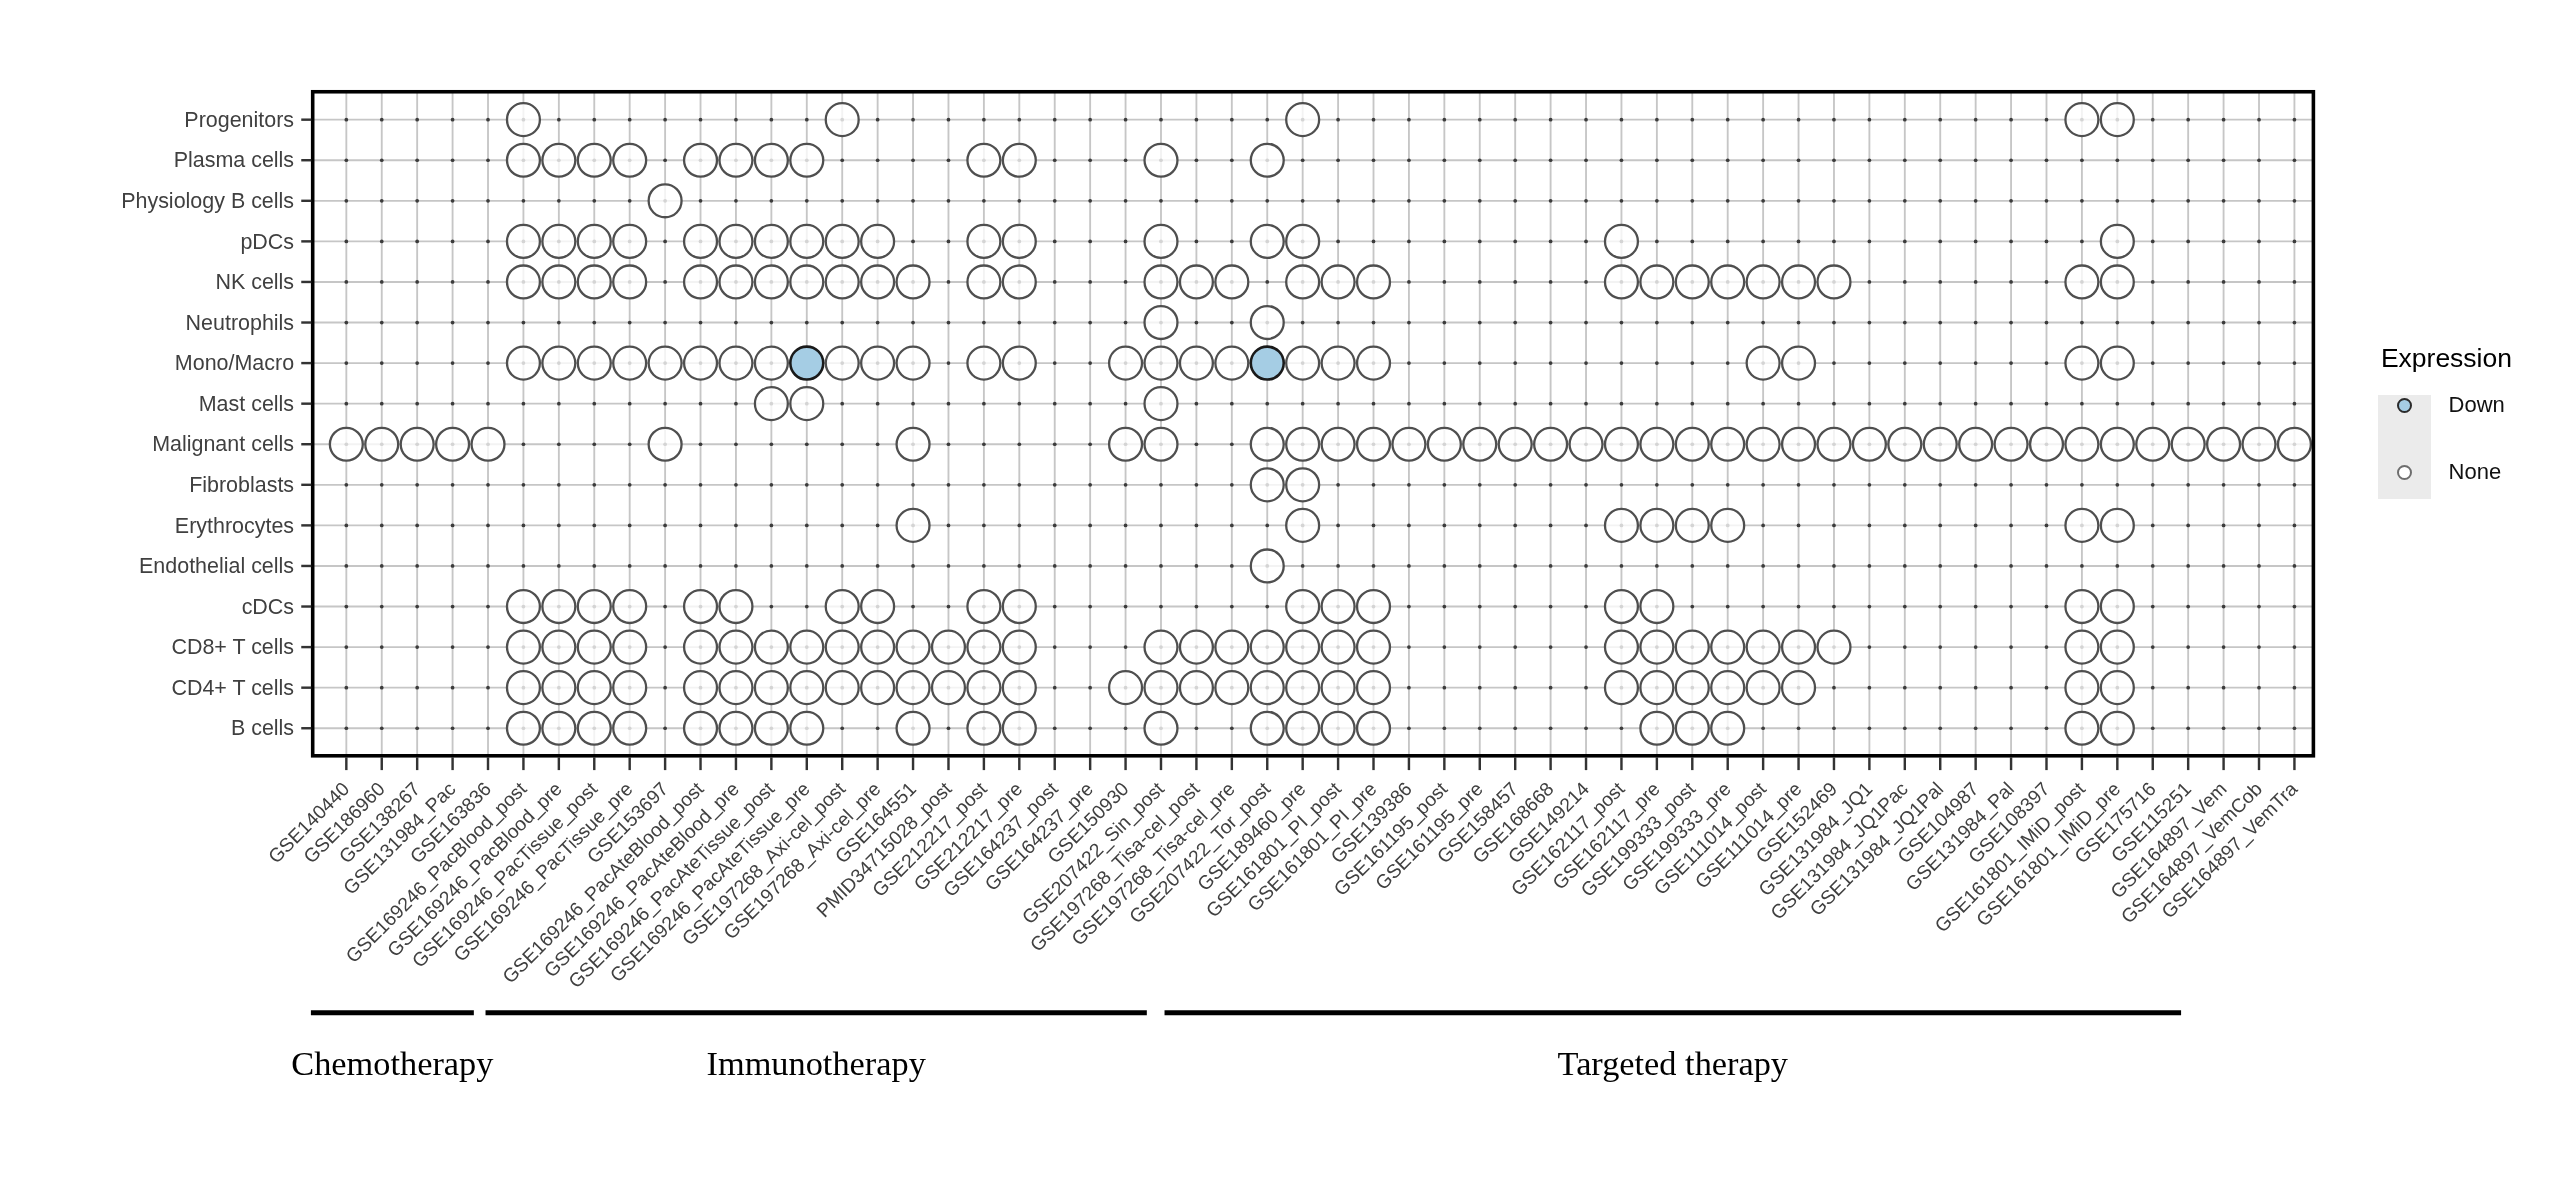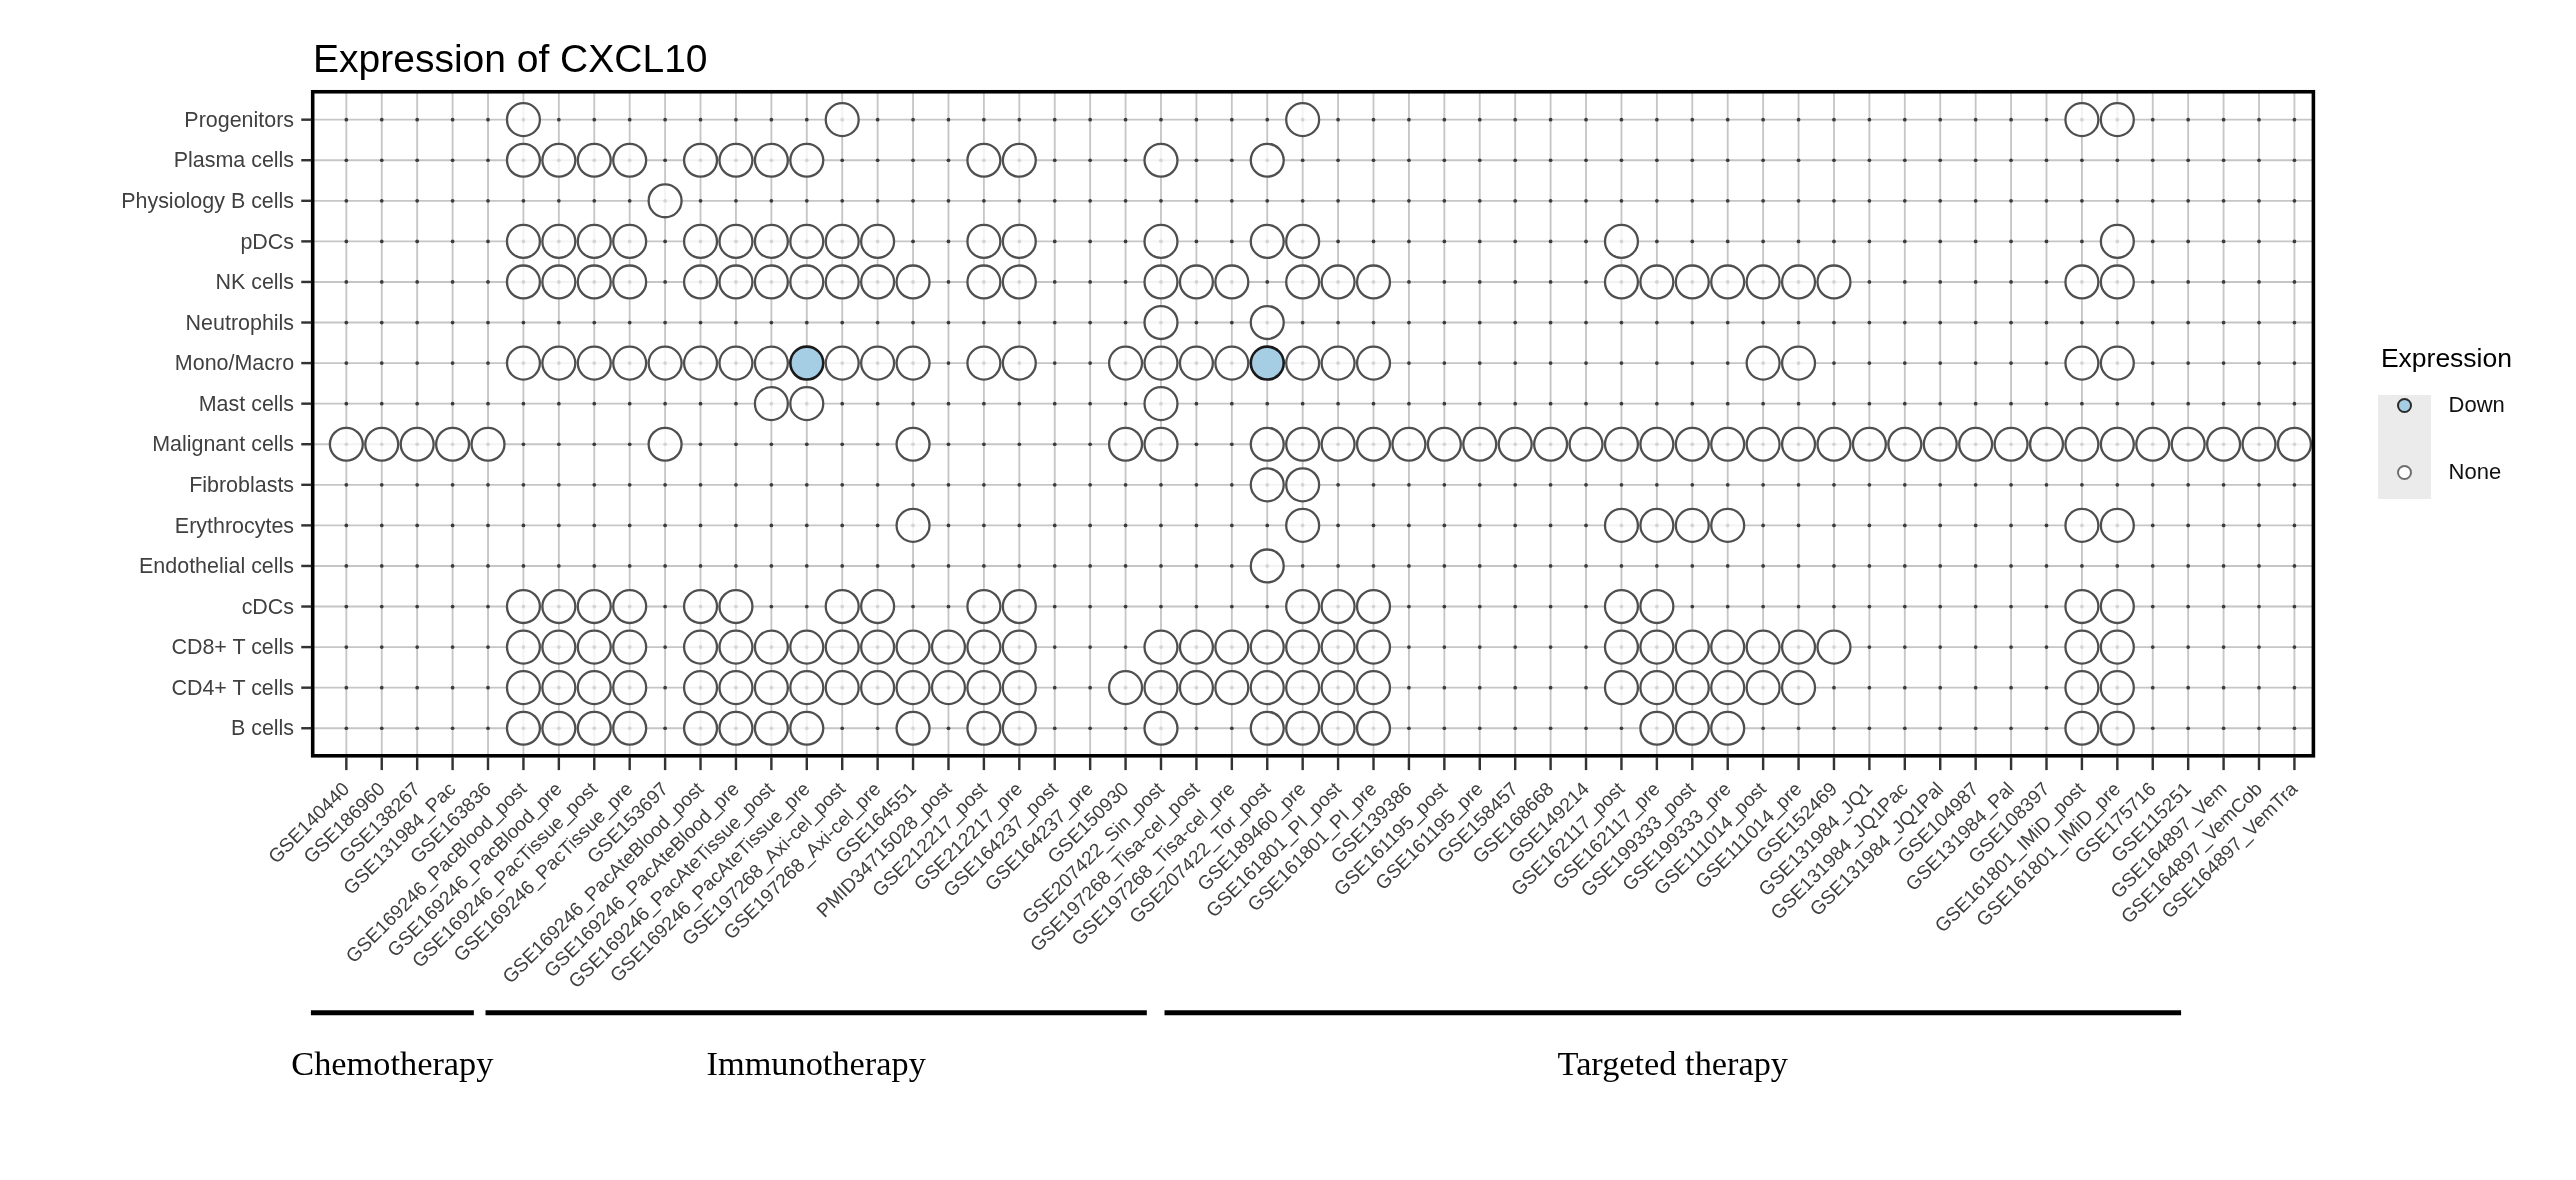--- a/index.html
+++ b/index.html
@@ -14,21 +14,20 @@
   #legend-keybox{position:absolute;left:0px;top:52px;width:53px;height:104px;background:#ebebeb;}
   .legend-item{position:absolute;left:0;height:29px;display:flex;align-items:center;}
   .legend-swatch{display:inline-block;width:15px;height:15px;border-radius:50%;
                  box-sizing:border-box;margin-left:18.6px;}
   .legend-label{font-size:22px;color:#111;margin-left:37px;}
 </style>
 </head>
 <body>
 
 <div id="canvas">
-  <div id="chart-title">Expression of CXCL10</div>
 
   <svg id="chart-svg" width="2576" height="1181" viewBox="0 0 3600 1650" xmlns="http://www.w3.org/2000/svg">
       <line x1="484" y1="128" x2="484" y2="1056" stroke="#c6c6c6" stroke-width="2.6"></line>
       <line x1="533.5" y1="128" x2="533.5" y2="1056" stroke="#c6c6c6" stroke-width="2.6"></line>
       <line x1="583" y1="128" x2="583" y2="1056" stroke="#c6c6c6" stroke-width="2.6"></line>
       <line x1="632.5" y1="128" x2="632.5" y2="1056" stroke="#c6c6c6" stroke-width="2.6"></line>
       <line x1="682" y1="128" x2="682" y2="1056" stroke="#c6c6c6" stroke-width="2.6"></line>
       <line x1="731.5" y1="128" x2="731.5" y2="1056" stroke="#c6c6c6" stroke-width="2.6"></line>
       <line x1="781" y1="128" x2="781" y2="1056" stroke="#c6c6c6" stroke-width="2.6"></line>
       <line x1="830.5" y1="128" x2="830.5" y2="1056" stroke="#c6c6c6" stroke-width="2.6"></line>

